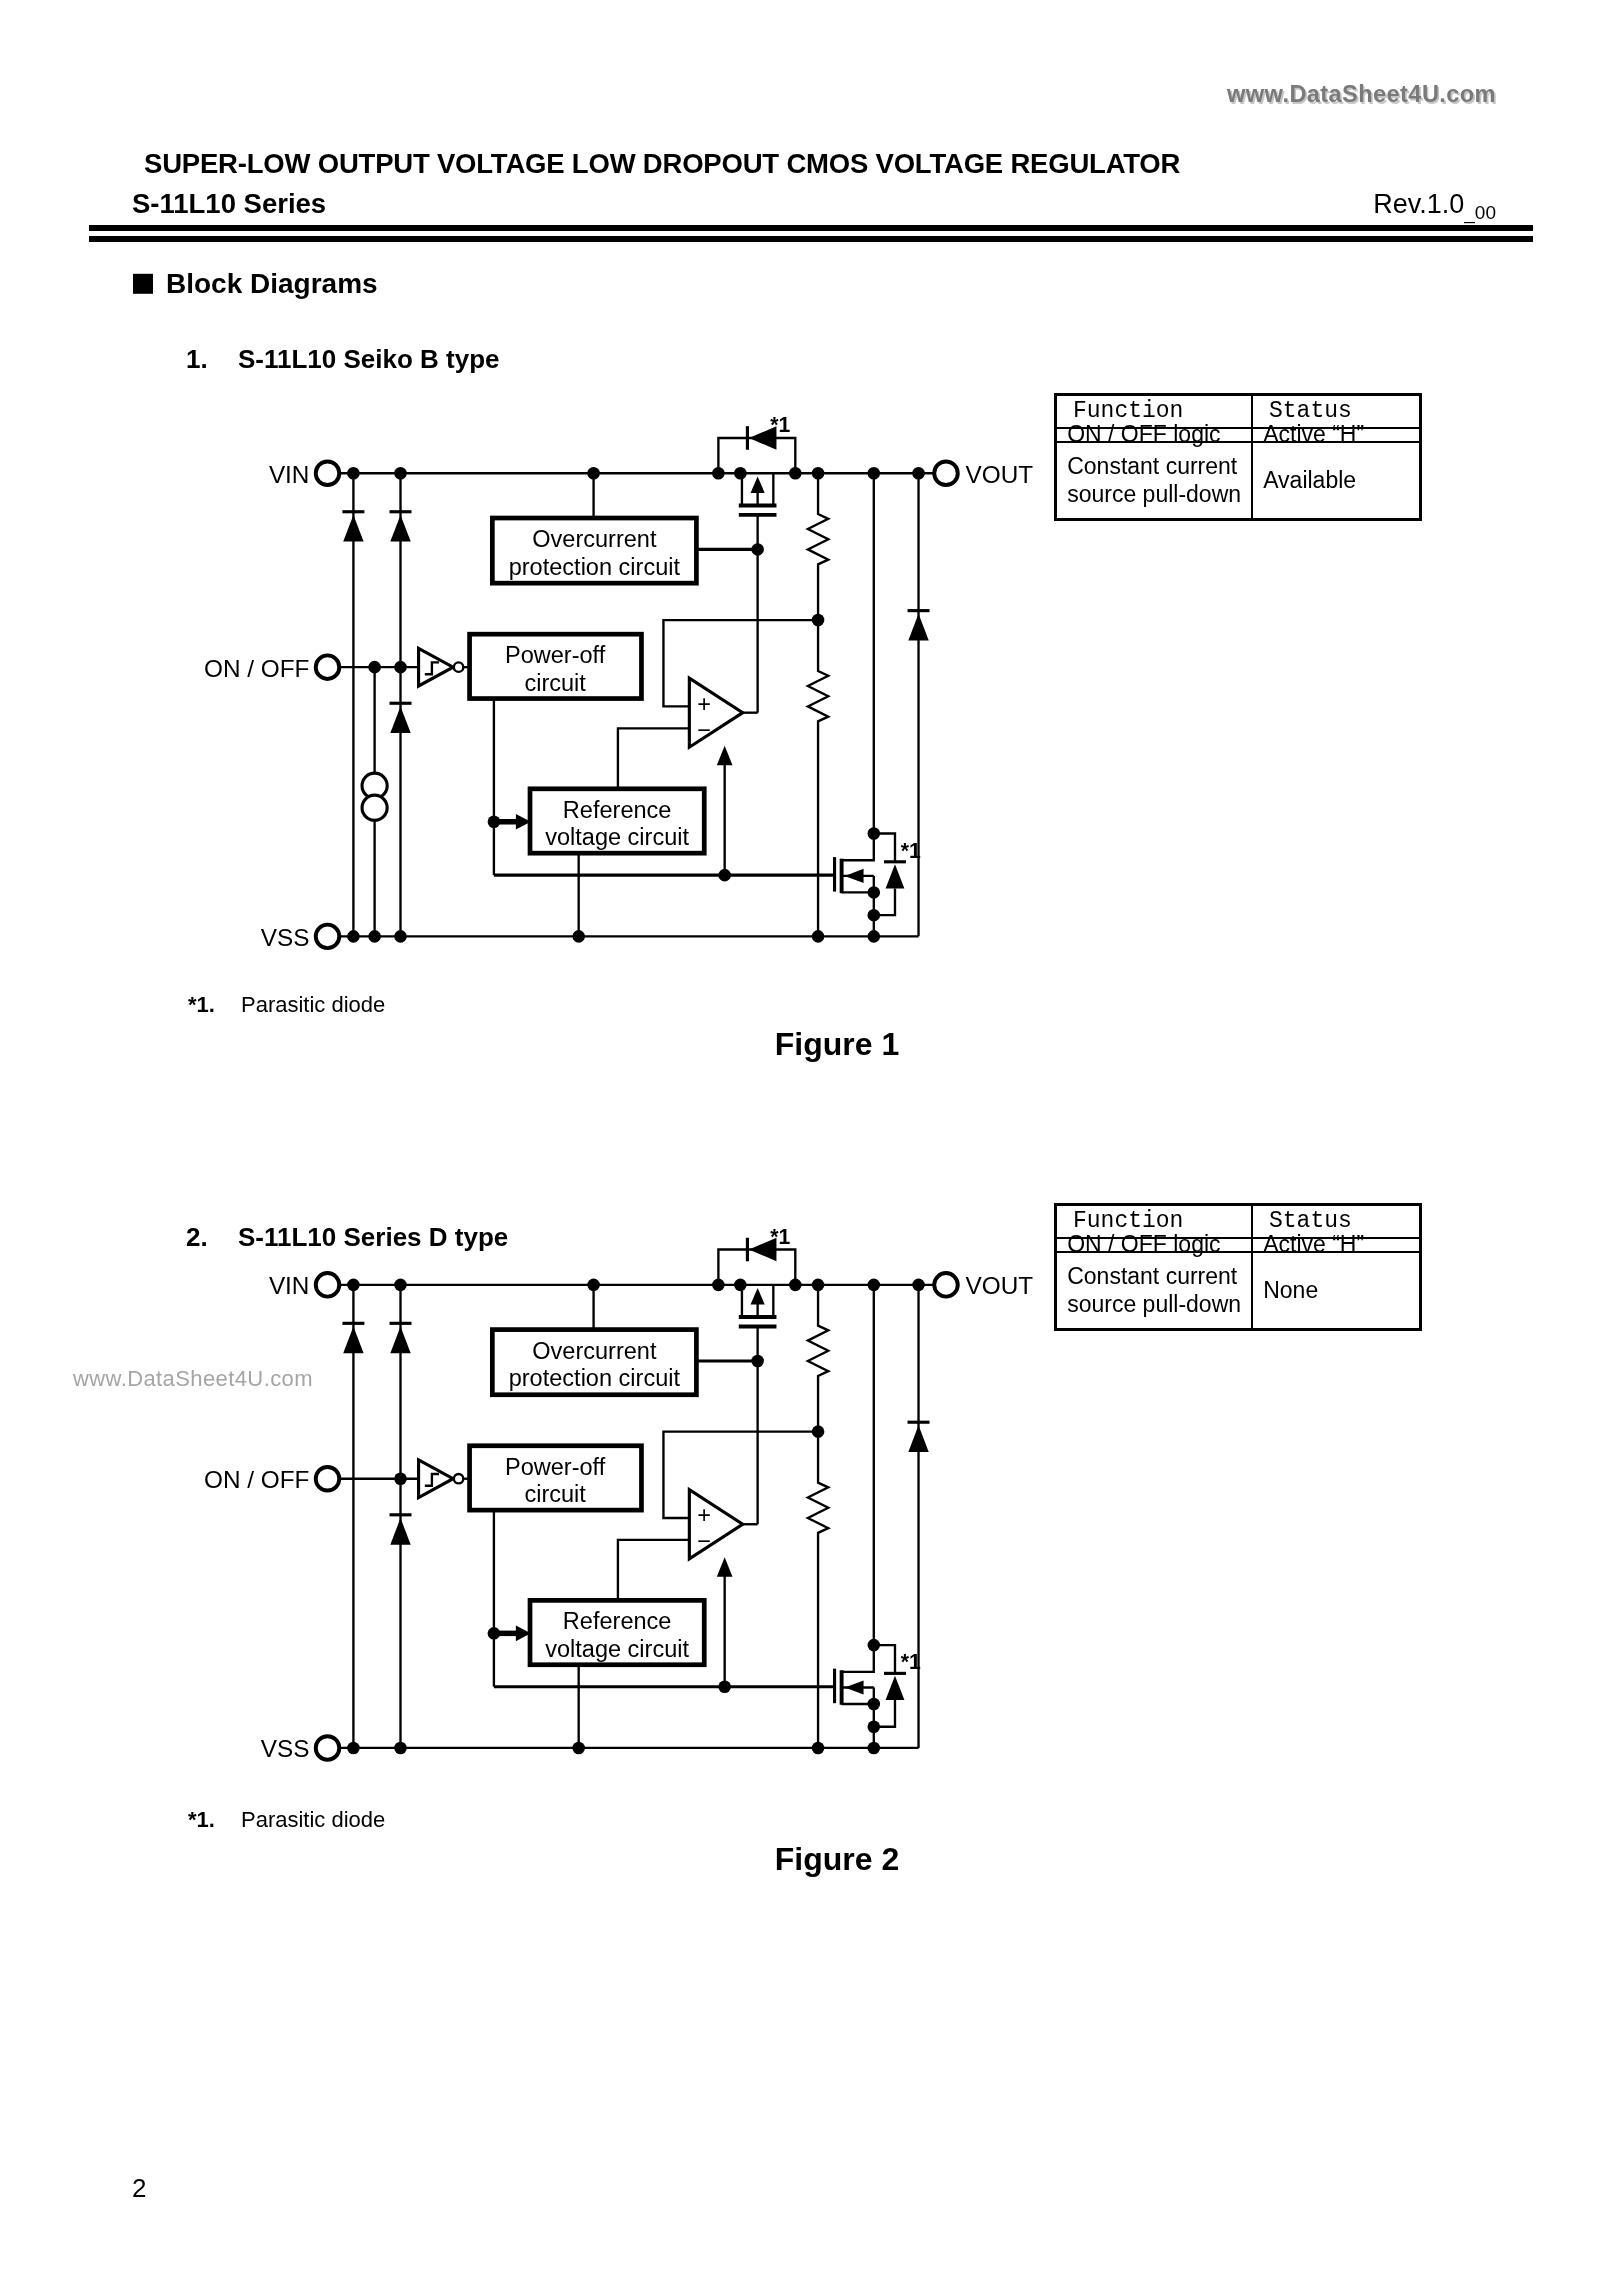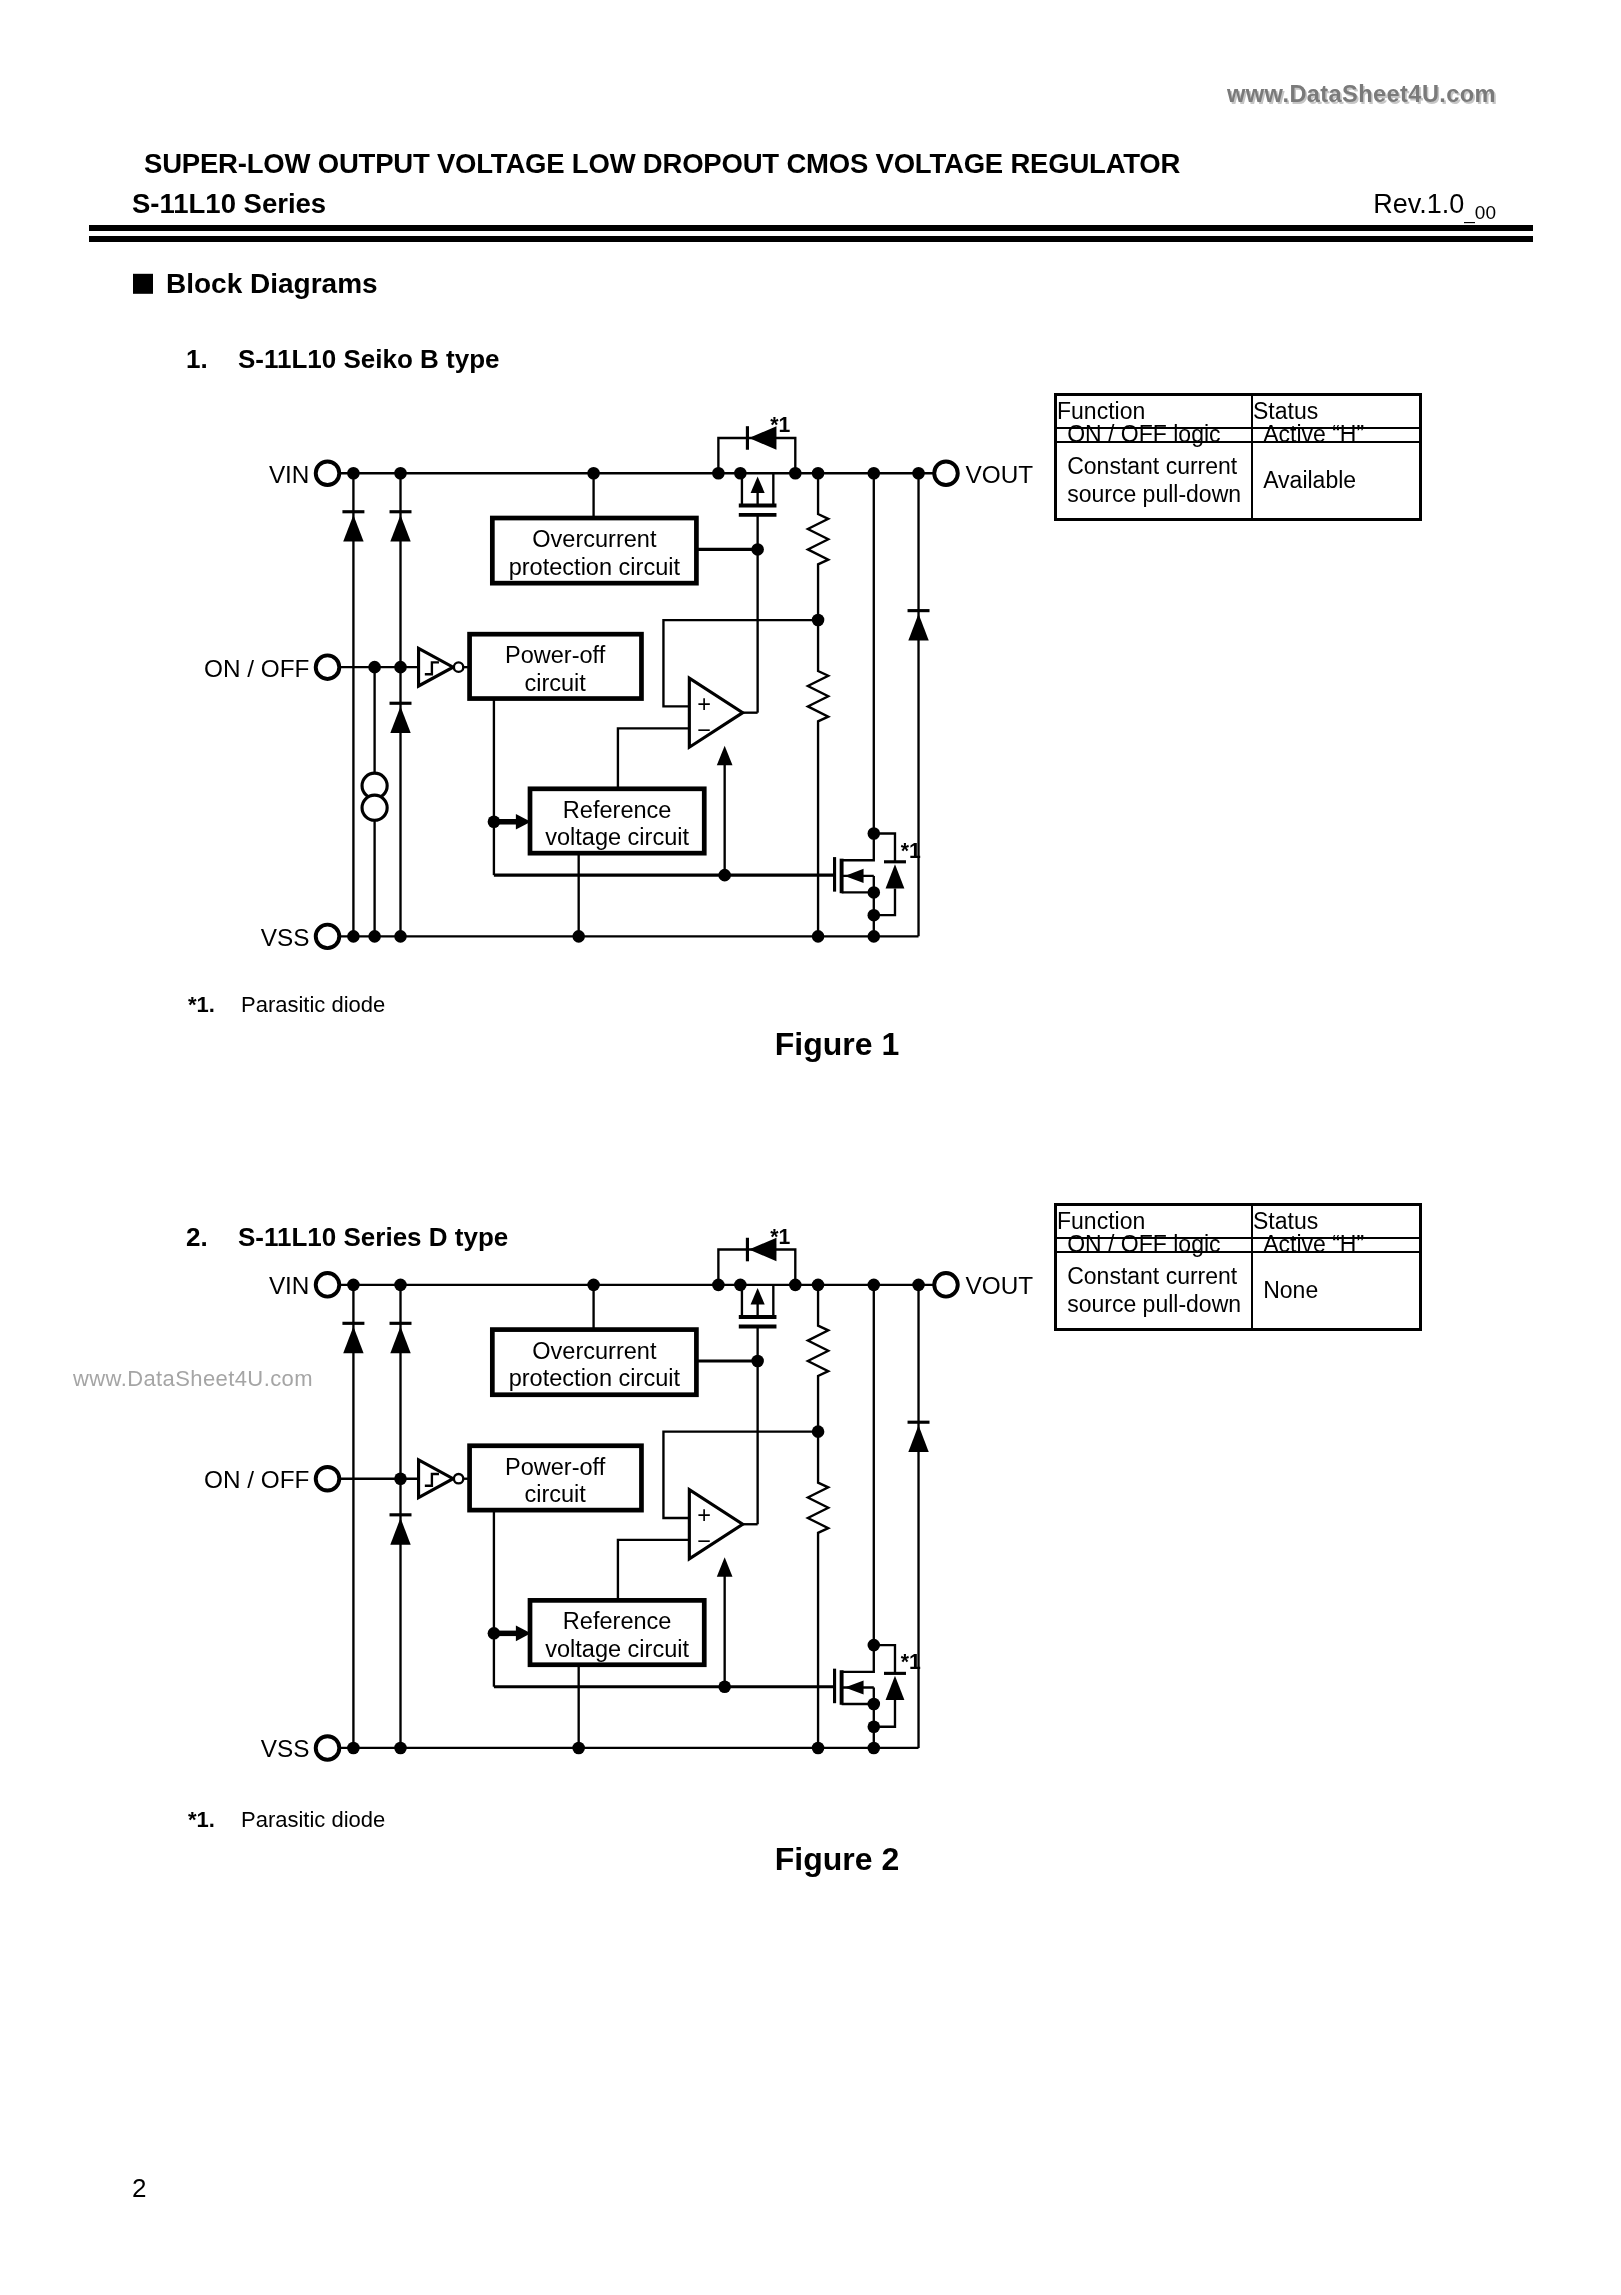--- a/index.html
+++ b/index.html
@@ -49,21 +49,21 @@
     width:368px;height:128px;
     box-sizing:border-box;
     font-size:23px;
     display:flex;flex-direction:column;
   }
   .t1{left:1054px;top:393px;}
   .t2{left:1054px;top:1203px;}
   .trow{display:flex;box-sizing:border-box;}
   .trow + .trow{border-top:2.4px solid #000;}
   .thead{height:31px;}
-  .thead .tcell{justify-content:center;padding-left:0;}
+  .thead .tcell{justify-content:center;padding-left:16px;font-family:Liberation Mono, monospace;}
   .tr1{height:14px;}
   .tr2{flex:1;}
   .tcell{box-sizing:border-box;display:flex;flex-direction:column;justify-content:center;padding-left:10.2px;line-height:1.18;}
   .cfun{width:194px;}
   .cstat{flex:1;border-left:2.4px solid #000;}
   .svg-layer{left:0;top:0;}
   svg text{font-family:"Liberation Sans",sans-serif;fill:#000;stroke:none;}
 </style>
 </head>
 <body>

